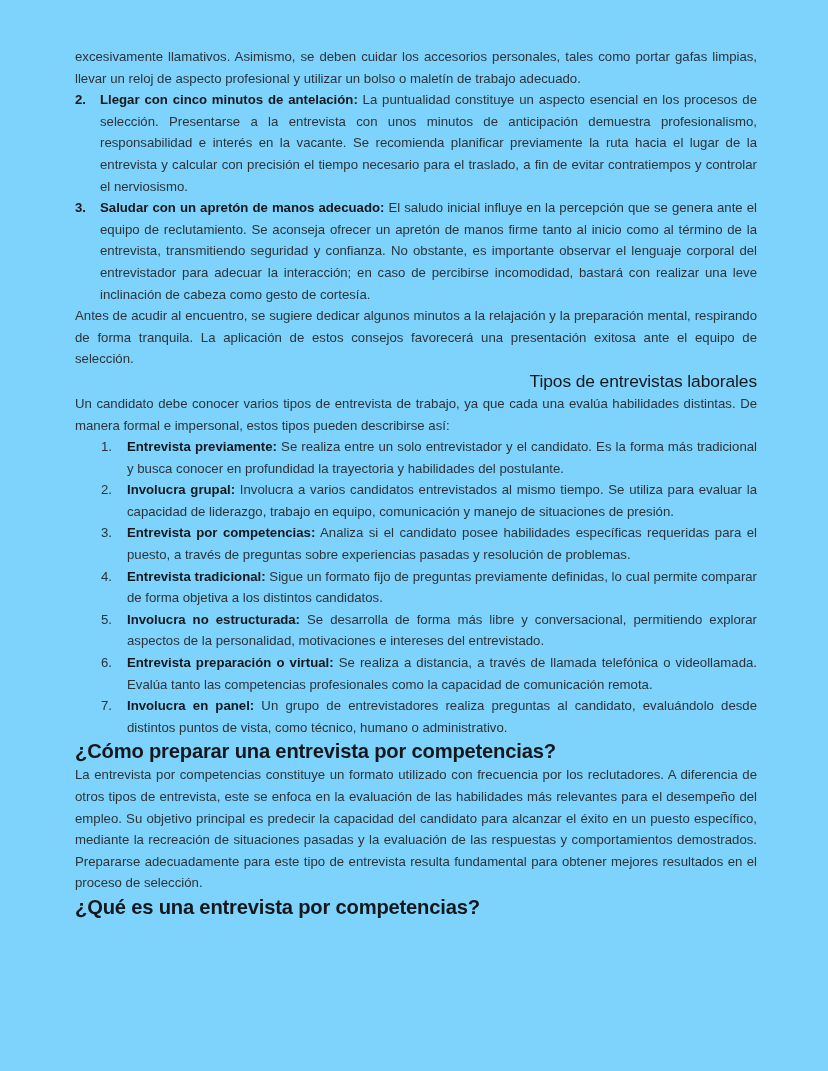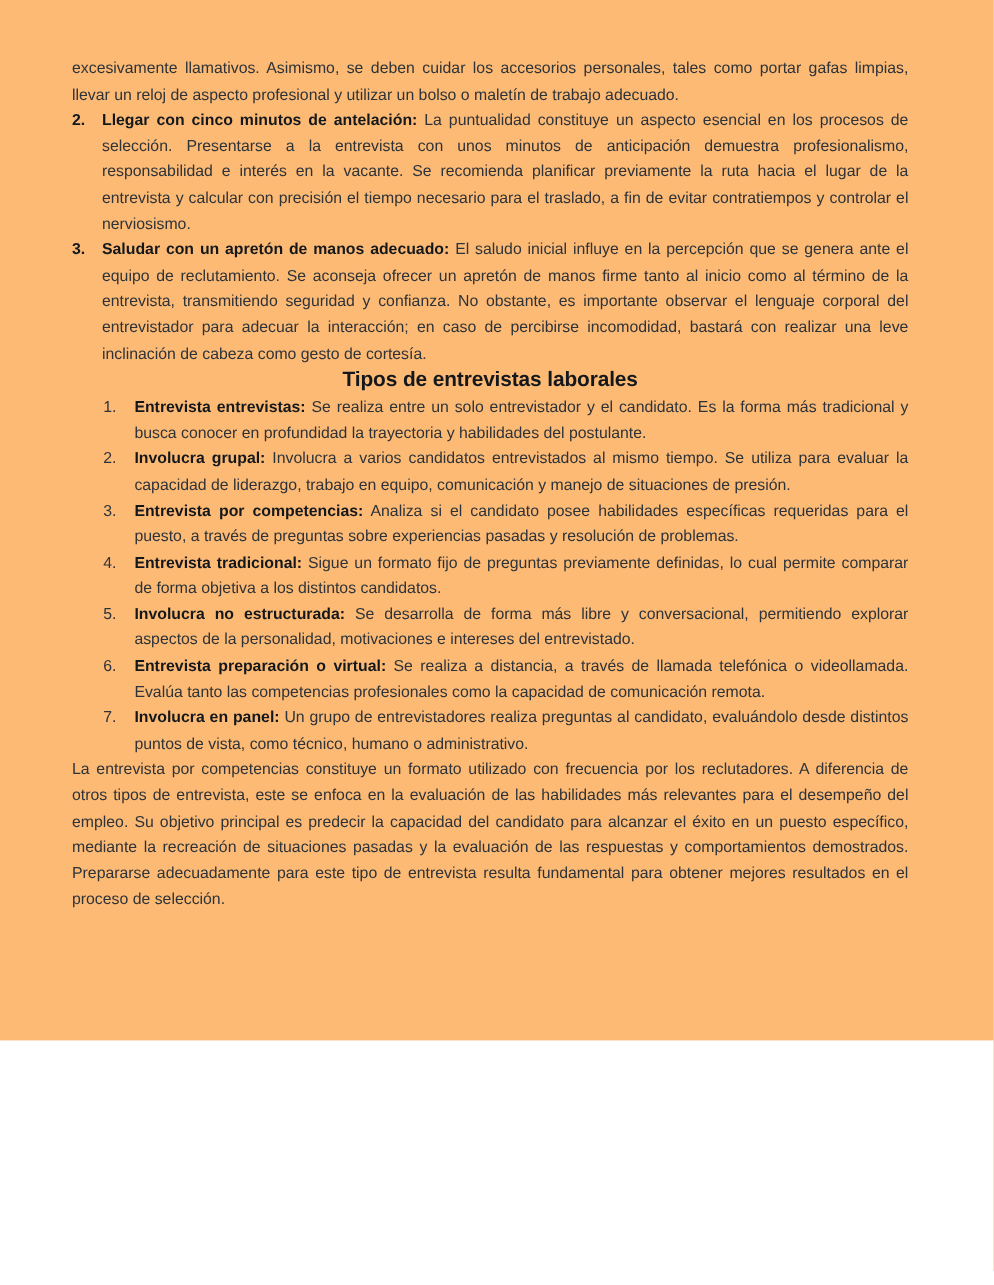--- a/index.html
+++ b/index.html
@@ -11,24 +11,24 @@
     width: 828px;
     height: 1071px;
     background: #ffffff;
     font-family: "Liberation Sans", "DejaVu Sans", sans-serif;
     color: #2d3339;
     -webkit-font-smoothing: antialiased;
   }
   .page {
     position: relative;
     width: 828px;
-    height: 867px;
+    height: 1071px;
     box-sizing: border-box;
-    padding: 46px 71px 0 60px;
-    background: #fdba74;
+    padding: 46px 71px 0 75px;
+    background: #7dd3fc;
   }
 
   
   p.para {
     margin: 0 0 0 0;
     font-size: 13.2px;
     line-height: 21.6px;
     text-align: justify;
     text-justify: inter-word;
     color: #2d3339;
@@ -36,24 +36,24 @@
   }
   .spacer-para {
     margin-top: 18px;
   }
 
   
   h2.heading {
     margin: 0;
     font-size: 17.4px;
     line-height: 23px;
-    font-weight: 700;
+    font-weight: 400;
     color: #14181c;
     letter-spacing: -0.1px;
-    text-align: center;
+    text-align: right;
   }
   h2.heading-lg {
     margin: 0;
     font-size: 20.2px;
     line-height: 26px;
     font-weight: 700;
     color: #14181c;
     letter-spacing: -0.2px;
     text-align: left;
   }
@@ -127,28 +127,30 @@
     <li>
       <span class="marker">2.</span>
       <span class="li-body"><span class="lead">Llegar con cinco minutos de antelación:</span><span> La puntualidad constituye un aspecto esencial en los procesos de selección. Presentarse a la entrevista con unos minutos de anticipación demuestra profesionalismo, responsabilidad e interés en la vacante. Se recomienda planificar previamente la ruta hacia el lugar de la entrevista y calcular con precisión el tiempo necesario para el traslado, a fin de evitar contratiempos y controlar el nerviosismo.</span></span>
     </li>
     <li>
       <span class="marker">3.</span>
       <span class="li-body"><span class="lead">Saludar con un apretón de manos adecuado:</span><span> El saludo inicial influye en la percepción que se genera ante el equipo de reclutamiento. Se aconseja ofrecer un apretón de manos firme tanto al inicio como al término de la entrevista, transmitiendo seguridad y confianza. No obstante, es importante observar el lenguaje corporal del entrevistador para adecuar la interacción; en caso de percibirse incomodidad, bastará con realizar una leve inclinación de cabeza como gesto de cortesía.</span></span>
     </li>
   </ol>
 
+  <p class="para spacer-para">Antes de acudir al encuentro, se sugiere dedicar algunos minutos a la relajación y la preparación mental, respirando de forma tranquila. La aplicación de estos consejos favorecerá una presentación exitosa ante el equipo de selección.</p>
 
   <h2 class="heading h-gap-top-1 h-gap-bot-1">Tipos de entrevistas laborales</h2>
 
+  <p class="para">Un candidato debe conocer varios tipos de entrevista de trabajo, ya que cada una evalúa habilidades distintas. De manera formal e impersonal, estos tipos pueden describirse así:</p>
 
   <ol class="olist list-types list-gap-top">
     <li>
       <span class="marker">1.</span>
-      <span class="li-body"><span class="lead">Entrevista entrevistas:</span><span> Se realiza entre un solo entrevistador y el candidato. Es la forma más tradicional y busca conocer en profundidad la trayectoria y habilidades del postulante.</span></span>
+      <span class="li-body"><span class="lead">Entrevista previamente:</span><span> Se realiza entre un solo entrevistador y el candidato. Es la forma más tradicional y busca conocer en profundidad la trayectoria y habilidades del postulante.</span></span>
     </li>
     <li>
       <span class="marker">2.</span>
       <span class="li-body"><span class="lead">Involucra grupal:</span><span> Involucra a varios candidatos entrevistados al mismo tiempo. Se utiliza para evaluar la capacidad de liderazgo, trabajo en equipo, comunicación y manejo de situaciones de presión.</span></span>
     </li>
     <li>
       <span class="marker">3.</span>
       <span class="li-body"><span class="lead">Entrevista por competencias:</span><span> Analiza si el candidato posee habilidades específicas requeridas para el puesto, a través de preguntas sobre experiencias pasadas y resolución de problemas.</span></span>
     </li>
     <li>
@@ -162,17 +164,19 @@
     <li>
       <span class="marker">6.</span>
       <span class="li-body"><span class="lead">Entrevista preparación o virtual:</span><span> Se realiza a distancia, a través de llamada telefónica o videollamada. Evalúa tanto las competencias profesionales como la capacidad de comunicación remota.</span></span>
     </li>
     <li>
       <span class="marker">7.</span>
       <span class="li-body"><span class="lead">Involucra en panel:</span><span> Un grupo de entrevistadores realiza preguntas al candidato, evaluándolo desde distintos puntos de vista, como técnico, humano o administrativo.</span></span>
     </li>
   </ol>
 
+  <h2 class="heading-lg h-gap-top-2 h-gap-bot-2">¿Cómo preparar una entrevista por competencias?</h2>
 
   <p class="para">La entrevista por competencias constituye un formato utilizado con frecuencia por los reclutadores. A diferencia de otros tipos de entrevista, este se enfoca en la evaluación de las habilidades más relevantes para el desempeño del empleo. Su objetivo principal es predecir la capacidad del candidato para alcanzar el éxito en un puesto específico, mediante la recreación de situaciones pasadas y la evaluación de las respuestas y comportamientos demostrados. Prepararse adecuadamente para este tipo de entrevista resulta fundamental para obtener mejores resultados en el proceso de selección.</p>
 
+  <h2 class="heading-lg h-gap-top-3">¿Qué es una entrevista por competencias?</h2>
 
 </div>
 
 </body></html>

